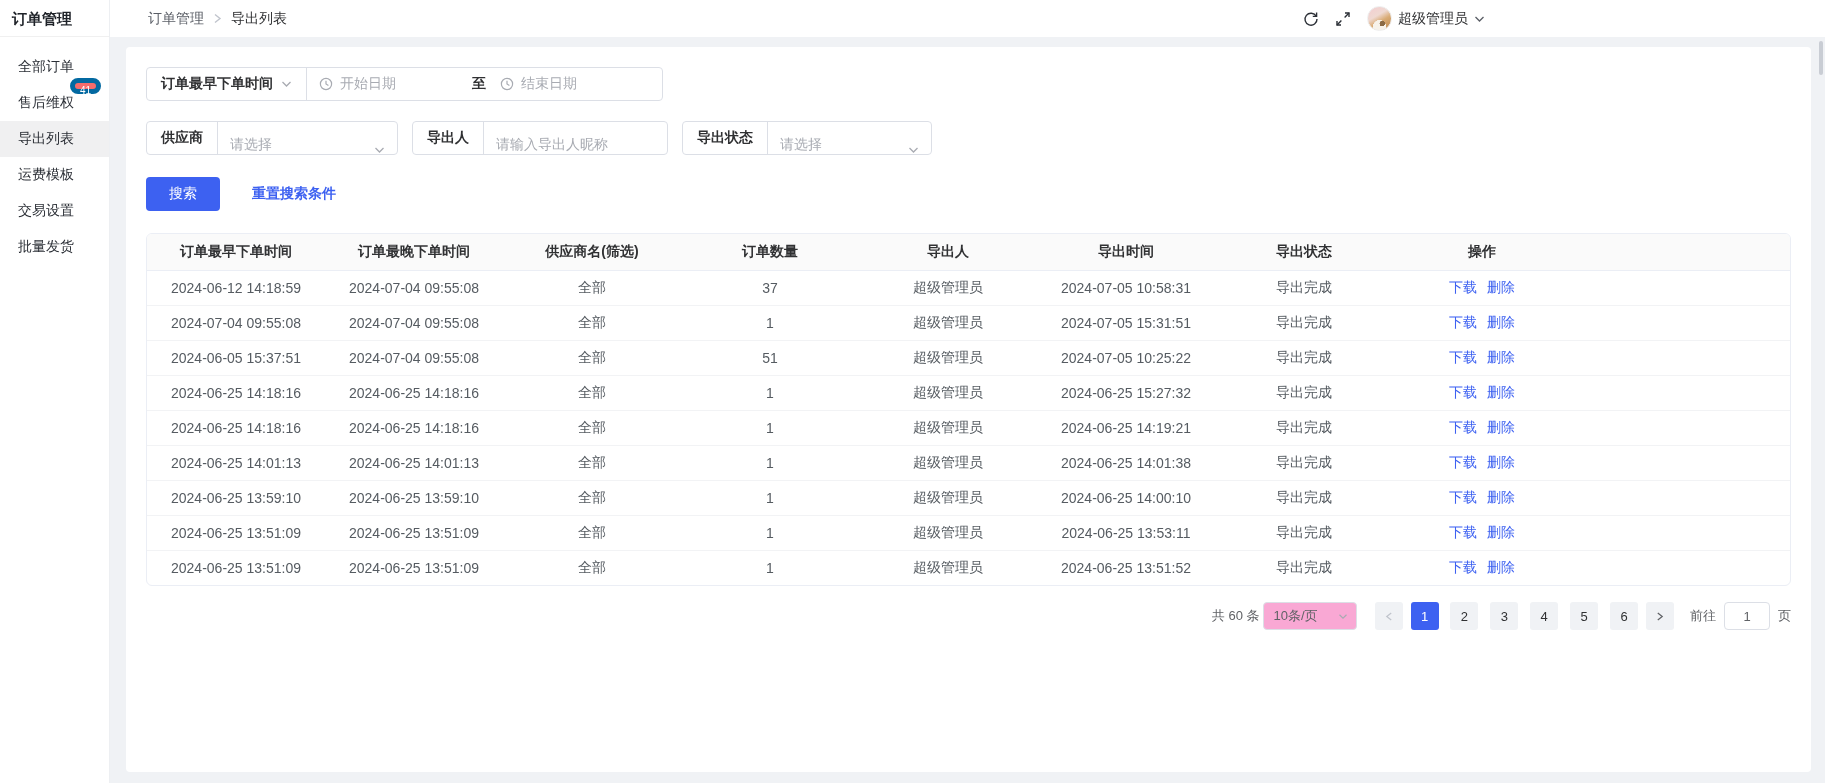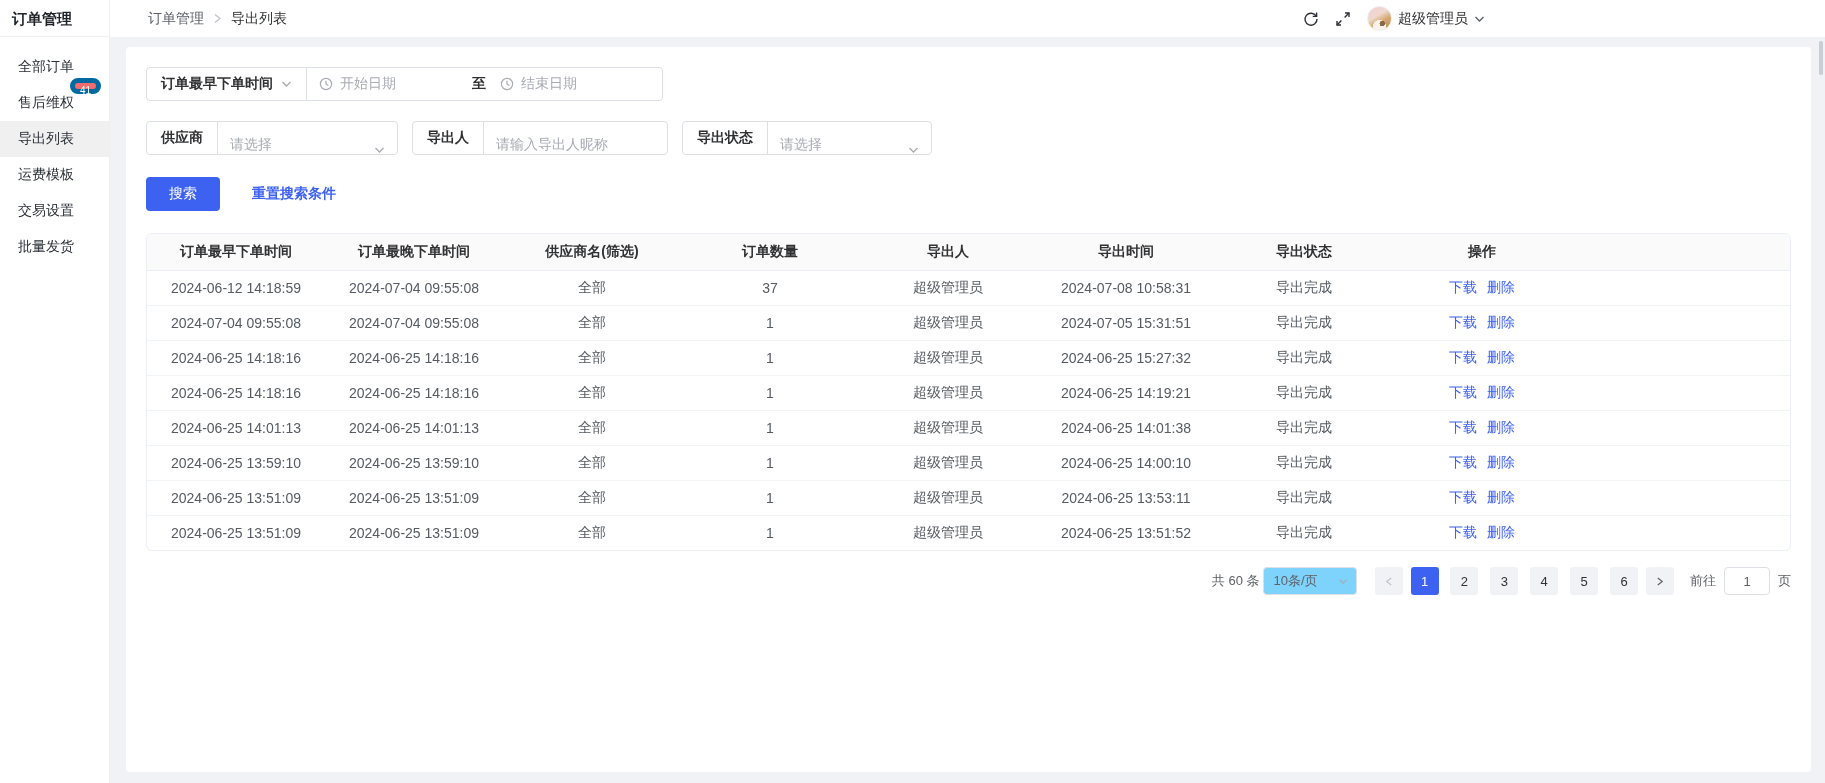--- a/index.html
+++ b/index.html
@@ -64,21 +64,21 @@
   .table-wrap{border:1px solid var(--tborder);border-radius:6px;overflow:hidden}
   table{width:100%;border-collapse:collapse;table-layout:fixed}
   th{height:36px;background:var(--thbg);font-weight:700;color:#303133;font-size:14px;text-align:center;border-bottom:1px solid #EBEEF5;white-space:nowrap}
   td{height:35px;color:#555B61;font-size:14px;text-align:center;white-space:nowrap}
   tbody tr + tr td{border-top:1px solid #F2F3F5}
   td.op a{color:var(--primary);font-weight:400;margin:8px 5px;cursor:pointer;text-decoration:none}
 
   
   .pagination{display:flex;align-items:center;justify-content:flex-end;height:60px}
   .total{color:var(--text);font-size:13px;margin-right:3px}
-  .size-select{width:94px;height:28px;border:1px solid var(--border);border-radius:4px;display:flex;align-items:center;justify-content:space-between;padding:0 8px 0 10px;color:var(--text);font-size:13px;margin-right:14px;cursor:pointer;background:#7dd3fc}
+  .size-select{width:94px;height:28px;border:1px solid var(--border);border-radius:4px;display:flex;align-items:center;justify-content:space-between;padding:0 8px 0 10px;color:var(--text);font-size:13px;margin-right:14px;cursor:pointer;background:#f9a8d4}
   .pg{min-width:28px;height:28px;margin:0 4px;border-radius:3px;background:var(--pagebg);color:#303133;font-size:13px;display:inline-flex;align-items:center;justify-content:center;border:none;cursor:pointer;font-family:inherit;font-weight:500}
   .pg.active{background:var(--primary);color:#fff}
   .pg.nav{color:#606266}
   .pg.nav.disabled{color:#C0C4CC;cursor:default}
   .goto{display:flex;align-items:center;gap:8px;margin-left:12px;color:var(--text);font-size:13px}
   .goto input{width:46px;height:28px;border:1px solid var(--border);border-radius:4px;text-align:center;color:var(--text);font-size:13px;font-family:inherit;outline:none}
   svg{display:block}
 </style>
 </head>
 <body>
@@ -263,21 +263,21 @@
 <th></th>
               </tr>
           </thead>
           <tbody>
   <tr>
     <td class="c">2024-06-12 14:18:59</td>
     <td class="c">2024-07-04 09:55:08</td>
     <td class="c">全部</td>
     <td class="c">37</td>
     <td class="c">超级管理员</td>
-    <td class="c">2024-07-08 10:58:31</td>
+    <td class="c">2024-07-05 10:58:31</td>
     <td class="c">导出完成</td>
     <td class="op">
       <a class="dl">下载</a><a class="del">删除</a>
     </td>
     <td class="filler"></td>
   </tr>
 
   <tr>
     <td class="c">2024-07-04 09:55:08</td>
     <td class="c">2024-07-04 09:55:08</td>
@@ -285,20 +285,33 @@
     <td class="c">1</td>
     <td class="c">超级管理员</td>
     <td class="c">2024-07-05 15:31:51</td>
     <td class="c">导出完成</td>
     <td class="op">
       <a class="dl">下载</a><a class="del">删除</a>
     </td>
     <td class="filler"></td>
   </tr>
 
+  <tr>
+    <td class="c">2024-06-05 15:37:51</td>
+    <td class="c">2024-07-04 09:55:08</td>
+    <td class="c">全部</td>
+    <td class="c">51</td>
+    <td class="c">超级管理员</td>
+    <td class="c">2024-07-05 10:25:22</td>
+    <td class="c">导出完成</td>
+    <td class="op">
+      <a class="dl">下载</a><a class="del">删除</a>
+    </td>
+    <td class="filler"></td>
+  </tr>
 
 
   <tr>
     <td class="c">2024-06-25 14:18:16</td>
     <td class="c">2024-06-25 14:18:16</td>
     <td class="c">全部</td>
     <td class="c">1</td>
     <td class="c">超级管理员</td>
     <td class="c">2024-06-25 15:27:32</td>
     <td class="c">导出完成</td>

